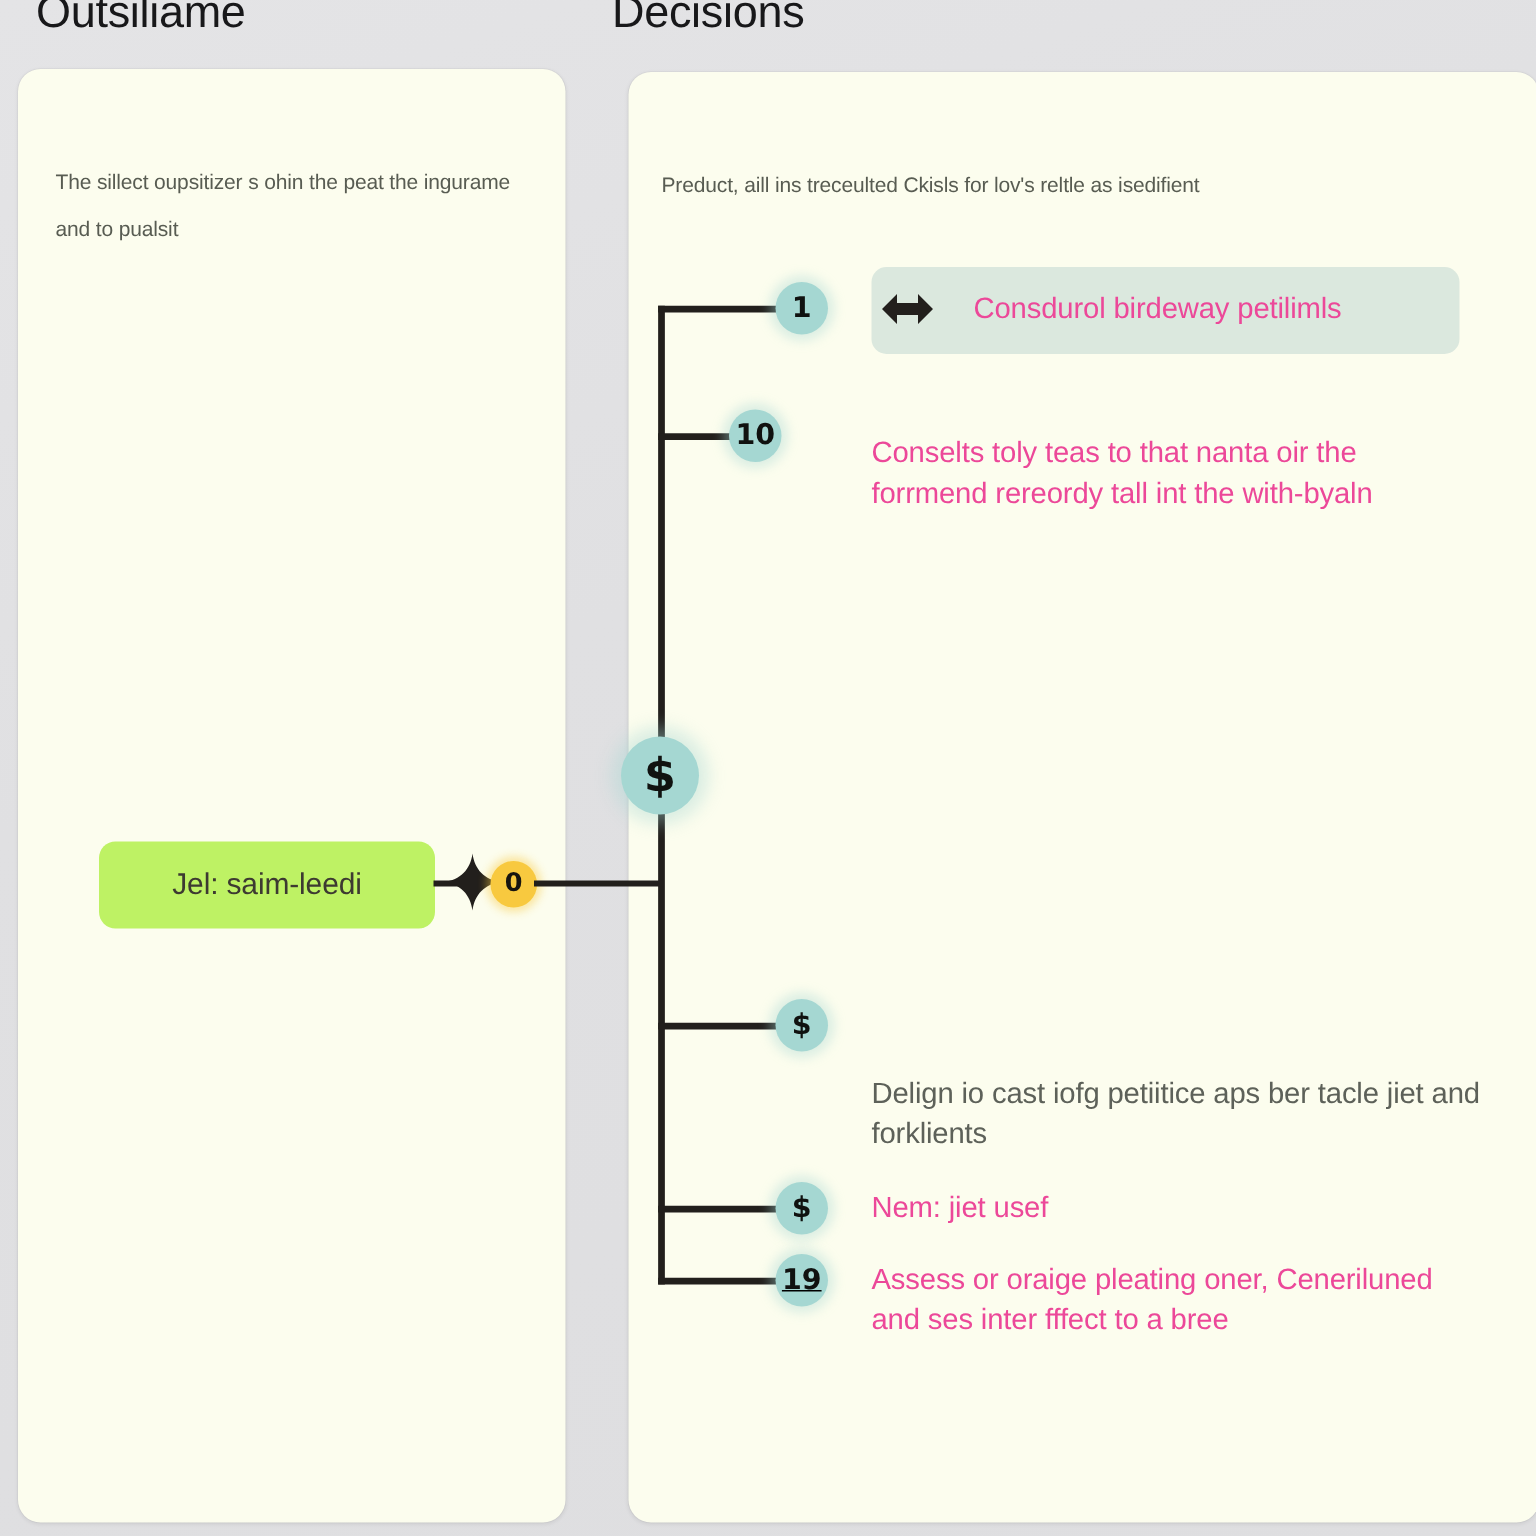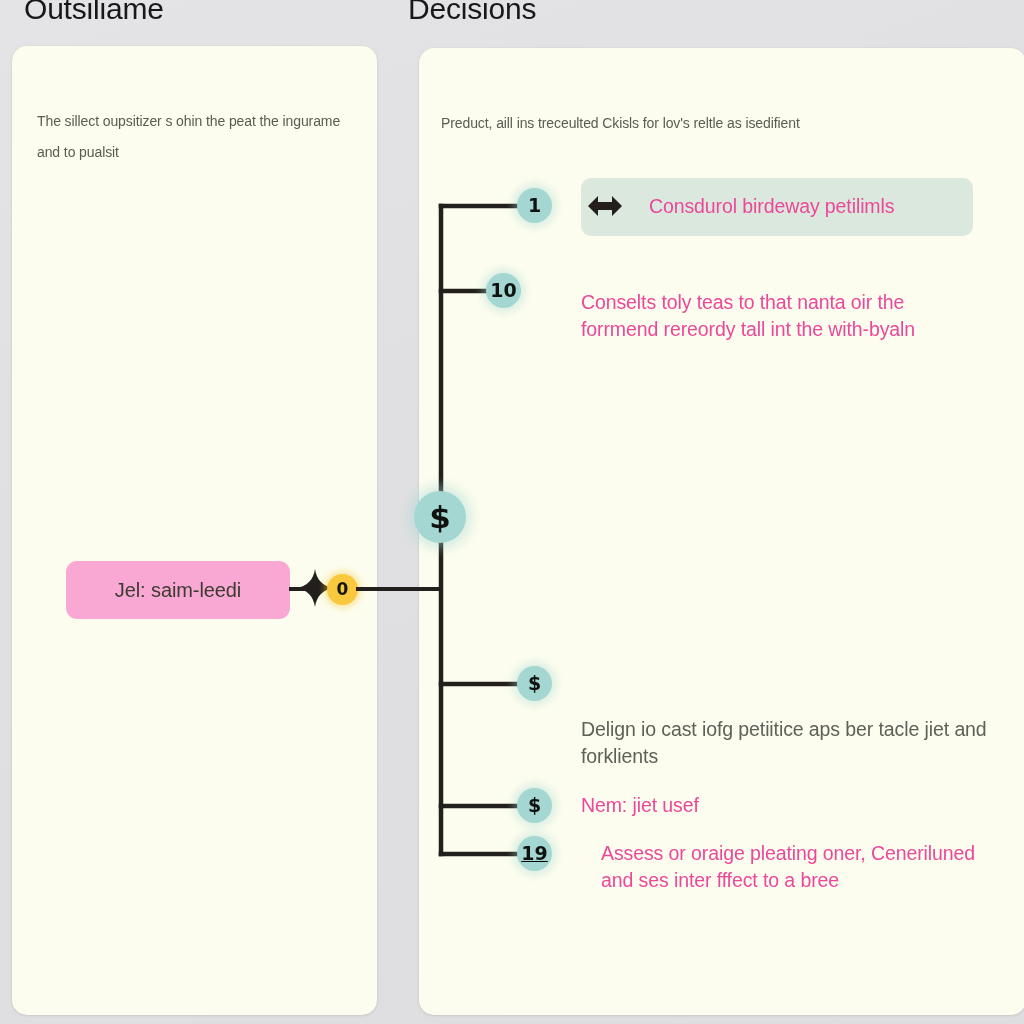--- a/index.html
+++ b/index.html
@@ -61,21 +61,21 @@
     letter-spacing: -0.1px;
   }
   #intro-left  { left: 25px; top: 60px; width: 322px; }
   #intro-right { left: 22px; top: 60px; width: 560px; }
 
   
   #primary-node {
     position: absolute;
     left: 66px; top: 561px;
     width: 224px; height: 58px;
-    background: #f9a8d4;
+    background: #bef264;
     border-radius: 11px;
     display: flex;
     align-items: center;
     justify-content: center;
   }
   #primary-node-label {
     color: #3d3a31;
     font-size: 20px;
     letter-spacing: -0.1px;
     white-space: nowrap;
@@ -257,15 +257,15 @@
   <div class="tree-subtext" style="left:581px; top:716px; width:420px;">Delign io cast iofg petiitice aps ber tacle jiet and forklients</div>
 
   <div class="tree-badge" style="left:517px; top:788px;">
     <span>$</span>
   </div>
   <div class="tree-text" style="left:581px; top:792px; width:330px;">Nem: jiet usef</div>
 
   <div class="tree-badge" style="left:517px; top:836px;text-decoration:underline;">
     <span>19</span>
   </div>
-  <div class="tree-text" style="left:581px; top:840px; width:385px;margin-left:20px;">Assess or oraige pleating oner, Ceneriluned and ses inter fffect to a bree</div>
+  <div class="tree-text" style="left:581px; top:840px; width:385px;">Assess or oraige pleating oner, Ceneriluned and ses inter fffect to a bree</div>
 
 </div>
 
 </body></html>

